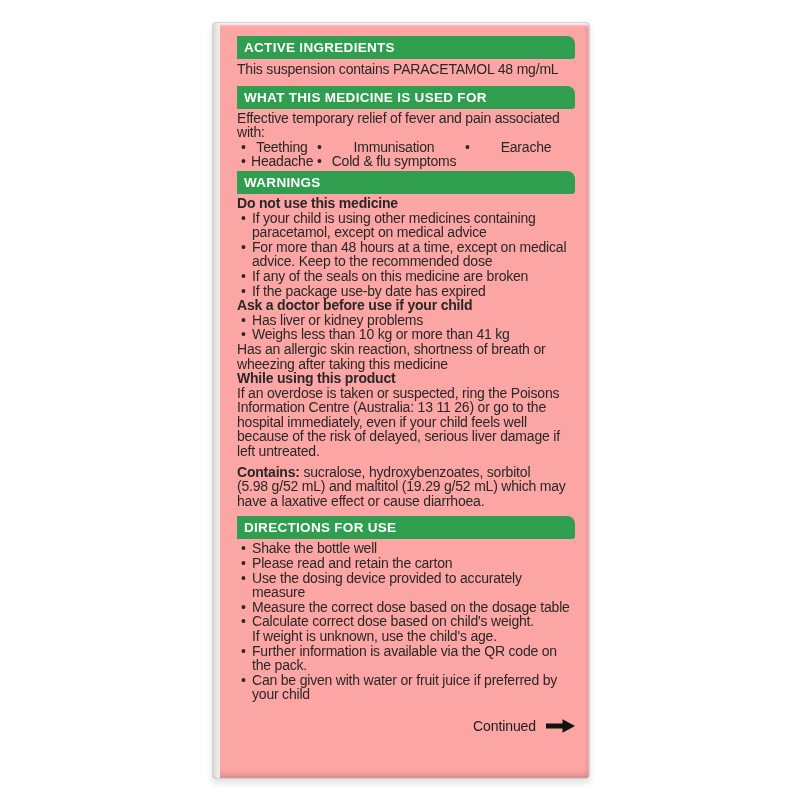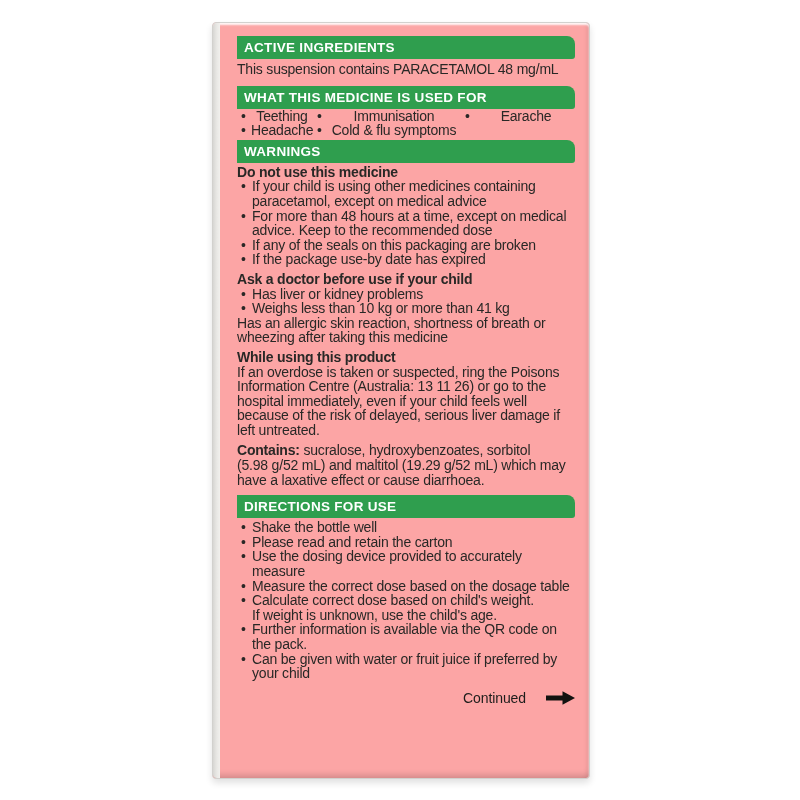--- a/index.html
+++ b/index.html
@@ -58,61 +58,63 @@
   li::before{content:"\2022";position:absolute;left:4px;top:0;}
 
   
   .ufgrid{display:grid;grid-template-columns:76px 148px 1fr;}
   .uf-item{position:relative;padding-left:14px;text-align:center;}
   .uf-item::before{content:"\2022";position:absolute;left:4px;top:0;}
 
   
   .mt2{margin-top:2px;}
   .mt3{margin-top:3px;}
-  .mt5{margin-top:5px;}
+  .mt5{}
   .mt6{margin-top:6px;}
   .mt8{margin-top:8px;}
   .mt9{margin-top:9px;}
 
   
   .continued{
-    display:flex;justify-content:flex-end;align-items:center;gap:20px;
-    margin-top:9px;padding-right:2px;
+    display:flex;justify-content:flex-end;align-items:center;gap:10px;
+    margin-top:16px;padding-right:2px;
     font-size:14px;letter-spacing:-0.1px;color:#1d1d1b;
   }
   .arrow-icon{display:block;}
 </style>
 </head>
 <body>
 
 <div class="stage">
   <div class="carton">
     <div class="content">
 
       <div class="bar">ACTIVE INGREDIENTS</div>
       <p class="body mt3">This suspension contains PARACETAMOL 48 mg/mL</p>
 
       <div class="bar mt9">WHAT THIS MEDICINE IS USED FOR</div>
+      <p class="body mt2">Effective temporary relief of fever and pain associated
+with:</p>
       <div class="ufgrid">
         <div class="uf-item">Teething</div>
         <div class="uf-item">Immunisation</div>
         <div class="uf-item">Earache</div>
         <div class="uf-item">Headache</div>
         <div class="uf-item">Cold &amp; flu symptoms</div>
       </div>
 
       <div class="bar mt2">WARNINGS</div>
 
       <p class="title mt2">Do not use this medicine</p>
       <ul>
         <li>If your child is using other medicines containing
 paracetamol, except on medical advice</li>
         <li>For more than 48 hours at a time, except on medical
 advice. Keep to the recommended dose</li>
-        <li>If any of the seals on this packaging are broken</li>
+        <li>If any of the seals on this medicine are broken</li>
         <li>If the package use-by date has expired</li>
       </ul>
 
       <p class="title mt5">Ask a doctor before use if your child</p>
       <ul>
         <li>Has liver or kidney problems</li>
         <li>Weighs less than 10 kg or more than 41 kg</li>
       </ul>
 
       <p class="body">Has an allergic skin reaction, shortness of breath or

